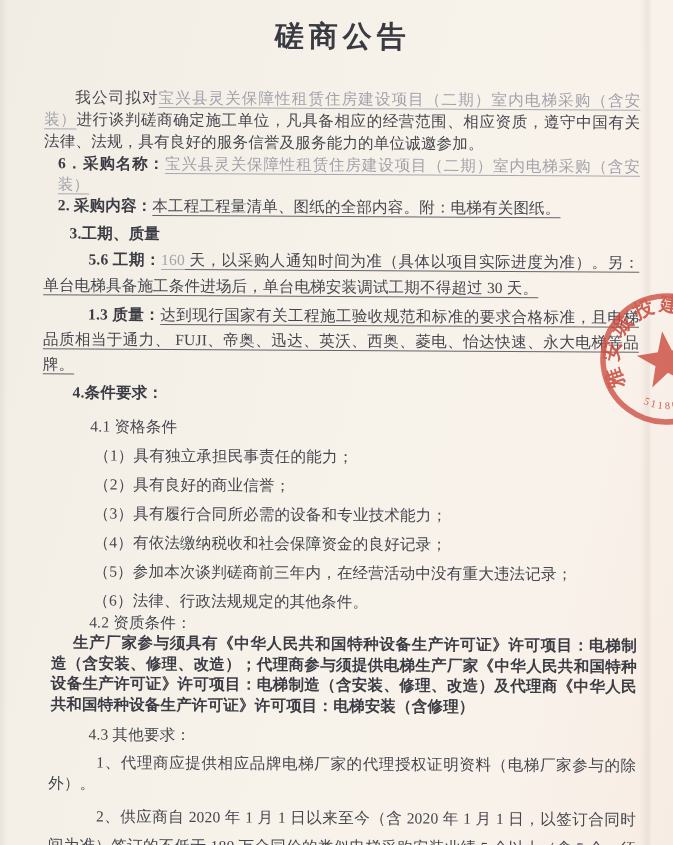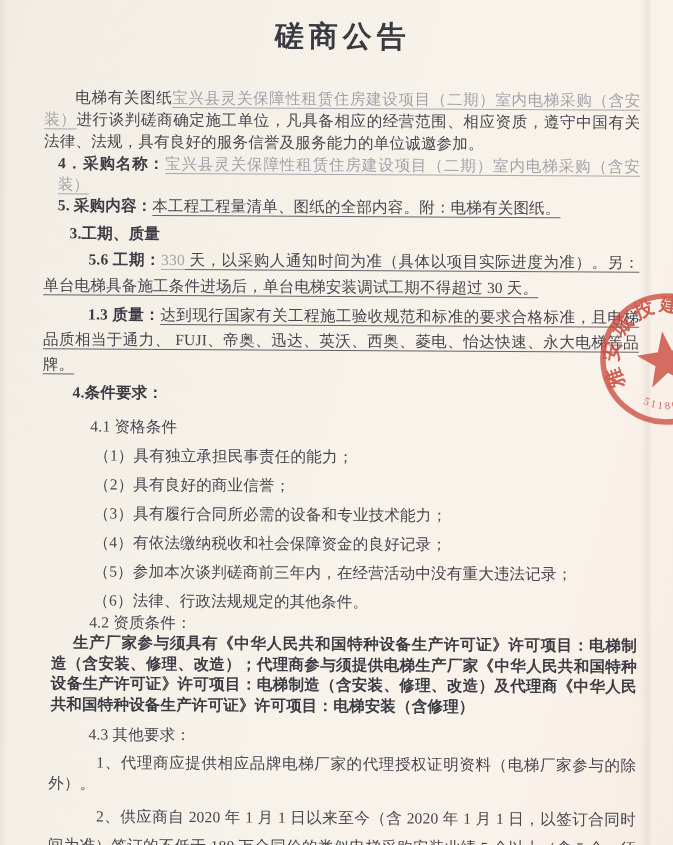--- a/index.html
+++ b/index.html
@@ -44,29 +44,29 @@
     opacity:0.85;transform:rotate(-8deg);
   }
 </style>
 </head>
 <body>
 
 <div class="page">
 
   <div class="title">磋商公告</div>
 
-  <p class="intro"><span>电梯有关图纸</span><span class="u fill">宝兴县灵关保障性租赁住房建设项目（二期）室内电梯采购（含安装）</span><span>进行谈判磋商确定施工单位，凡具备相应的经营范围、相应资质，遵守中国有关法律、法规，具有良好的服务信誉及服务能力的单位诚邀参加。</span></p>
+  <p class="intro"><span>我公司拟对</span><span class="u fill">宝兴县灵关保障性租赁住房建设项目（二期）室内电梯采购（含安装）</span><span>进行谈判磋商确定施工单位，凡具备相应的经营范围、相应资质，遵守中国有关法律、法规，具有良好的服务信誉及服务能力的单位诚邀参加。</span></p>
 
-  <p class="item-row"><span class="b">4．采购名称：</span><span class="u fill">宝兴县灵关保障性租赁住房建设项目（二期）室内电梯采购（含安装）</span></p>
+  <p class="item-row"><span class="b">6．采购名称：</span><span class="u fill">宝兴县灵关保障性租赁住房建设项目（二期）室内电梯采购（含安装）</span></p>
 
-  <p class="item-row"><span class="b">5. 采购内容：</span><span class="u">本工程工程量清单、图纸的全部内容。附：电梯有关图纸。</span></p>
+  <p class="item-row"><span class="b">2. 采购内容：</span><span class="u">本工程工程量清单、图纸的全部内容。附：电梯有关图纸。</span></p>
 
   <p class="sec-head b">3.工期、质量</p>
 
-  <p class="s31"><span class="b">5.6 工期：</span><span class="u fill">330</span><span class="u"> 天，以采购人通知时间为准（具体以项目实际进度为准）。另：单台电梯具备施工条件进场后，单台电梯安装调试工期不得超过 30 天。</span></p>
+  <p class="s31"><span class="b">5.6 工期：</span><span class="u fill">160</span><span class="u"> 天，以采购人通知时间为准（具体以项目实际进度为准）。另：单台电梯具备施工条件进场后，单台电梯安装调试工期不得超过 30 天。</span></p>
 
   <p class="s32"><span class="b">1.3 质量：</span><span class="u">达到现行国家有关工程施工验收规范和标准的要求合格标准，且电梯品质相当于通力、 FUJI、帝奥、迅达、英沃、西奥、菱电、怡达快速、永大电梯等品牌。</span></p>
 
   <p class="sec4 b">4.条件要求：</p>
 
   <p class="sub-head">4.1 资格条件</p>
 
   <p class="cond">（1）具有独立承担民事责任的能力；</p>
   <p class="cond">（2）具有良好的商业信誉；</p>
   <p class="cond">（3）具有履行合同所必需的设备和专业技术能力；</p>

